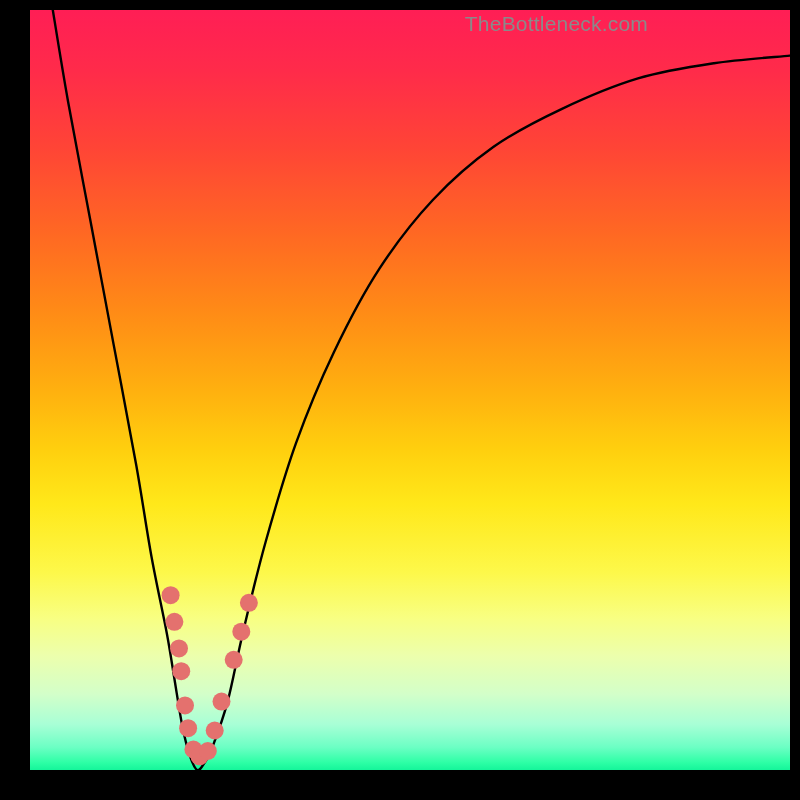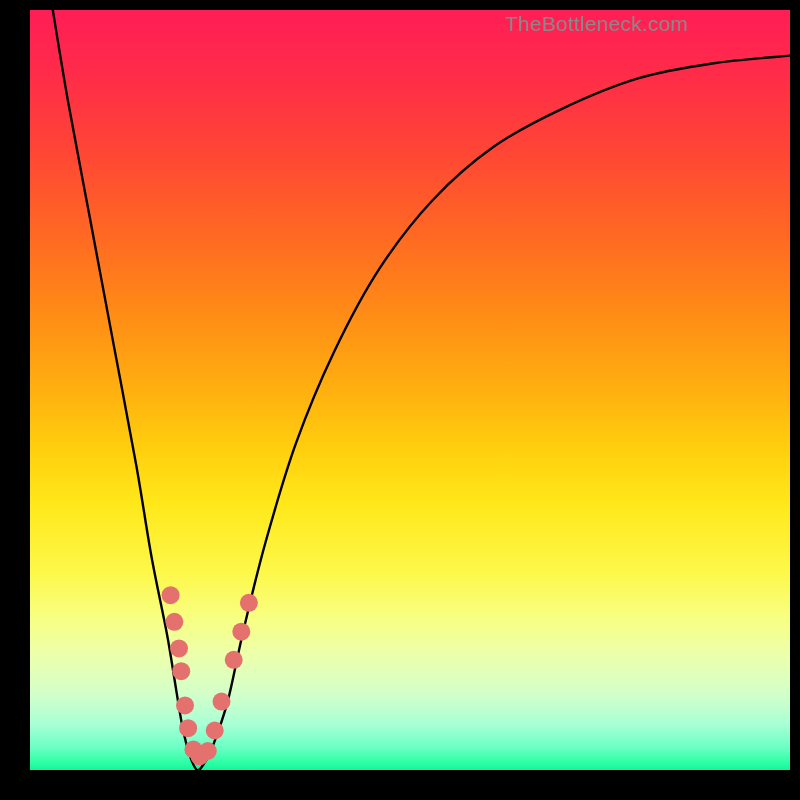--- a/index.html
+++ b/index.html
@@ -9,21 +9,20 @@
     height: 800px;
     overflow: hidden;
     background: #000;
     font-family: Arial, Helvetica, sans-serif;
   }
   .frame {
     position: absolute;
     left: 0; top: 0;
     width: 656px; height: 800px;
     background: #000;
-    padding-left: 40px;
   }
   .plot {
     position: absolute;
     left: 30px;
     top: 10px;
     width: 760px;
     height: 760px;
     overflow: hidden;
   }
   .gradient {

